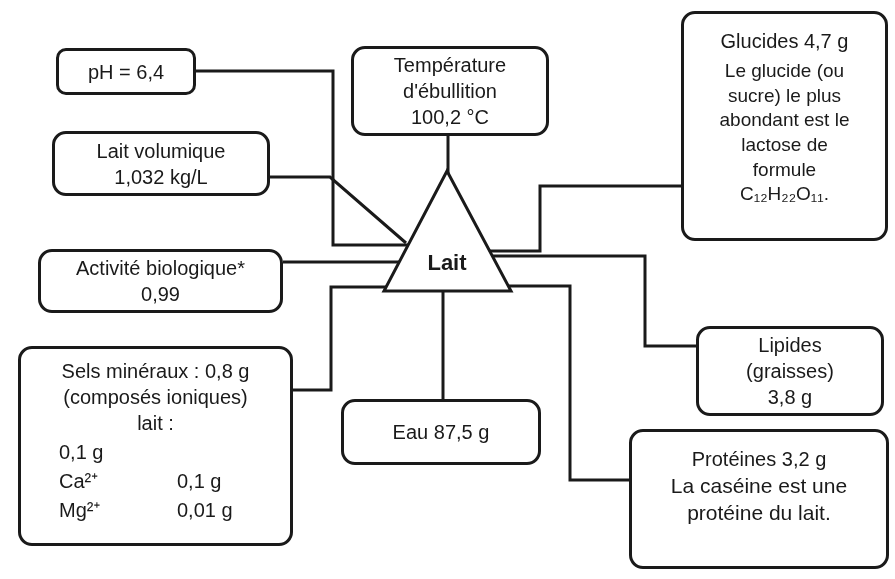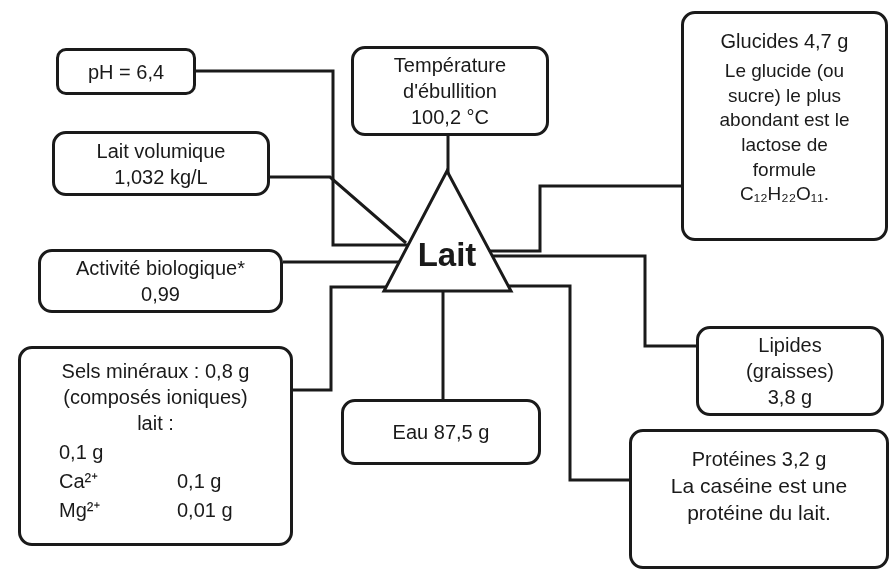--- a/index.html
+++ b/index.html
@@ -29,24 +29,24 @@
     font-size: 20px;
     line-height: 1.3;
     padding: 4px 8px;
     box-sizing: border-box;
   }
   .bold { font-weight: normal; }
 
   .center-label {
     position: absolute;
     left: 405px;
-    top: 236px;
+    top: 250px;
     width: 84px;
     text-align: center;
-    font-size: 33px;
+    font-size: 22px;
     font-weight: bold;
   }
 
   .box-ph        { left: 8px;   top: 48px;  width: 140px; height: 47px;  border-radius: 10px; margin-left: 48px; }
   .box-masse     { left: 52px;  top: 131px; width: 218px; height: 65px;  }
   .box-activite  { left: 38px;  top: 249px; width: 245px; height: 64px;  }
   .box-sels      { left: 18px;  top: 346px; width: 275px; height: 200px; justify-content: flex-start; padding-top: 9px; }
   .box-temp      { left: 351px; top: 46px;  width: 198px; height: 90px;  }
   .box-eau       { left: 341px; top: 399px; width: 200px; height: 66px;  }
   .box-glucides  { left: 681px; top: 11px;  width: 207px; height: 230px; justify-content: flex-start; padding-top: 14px; }

